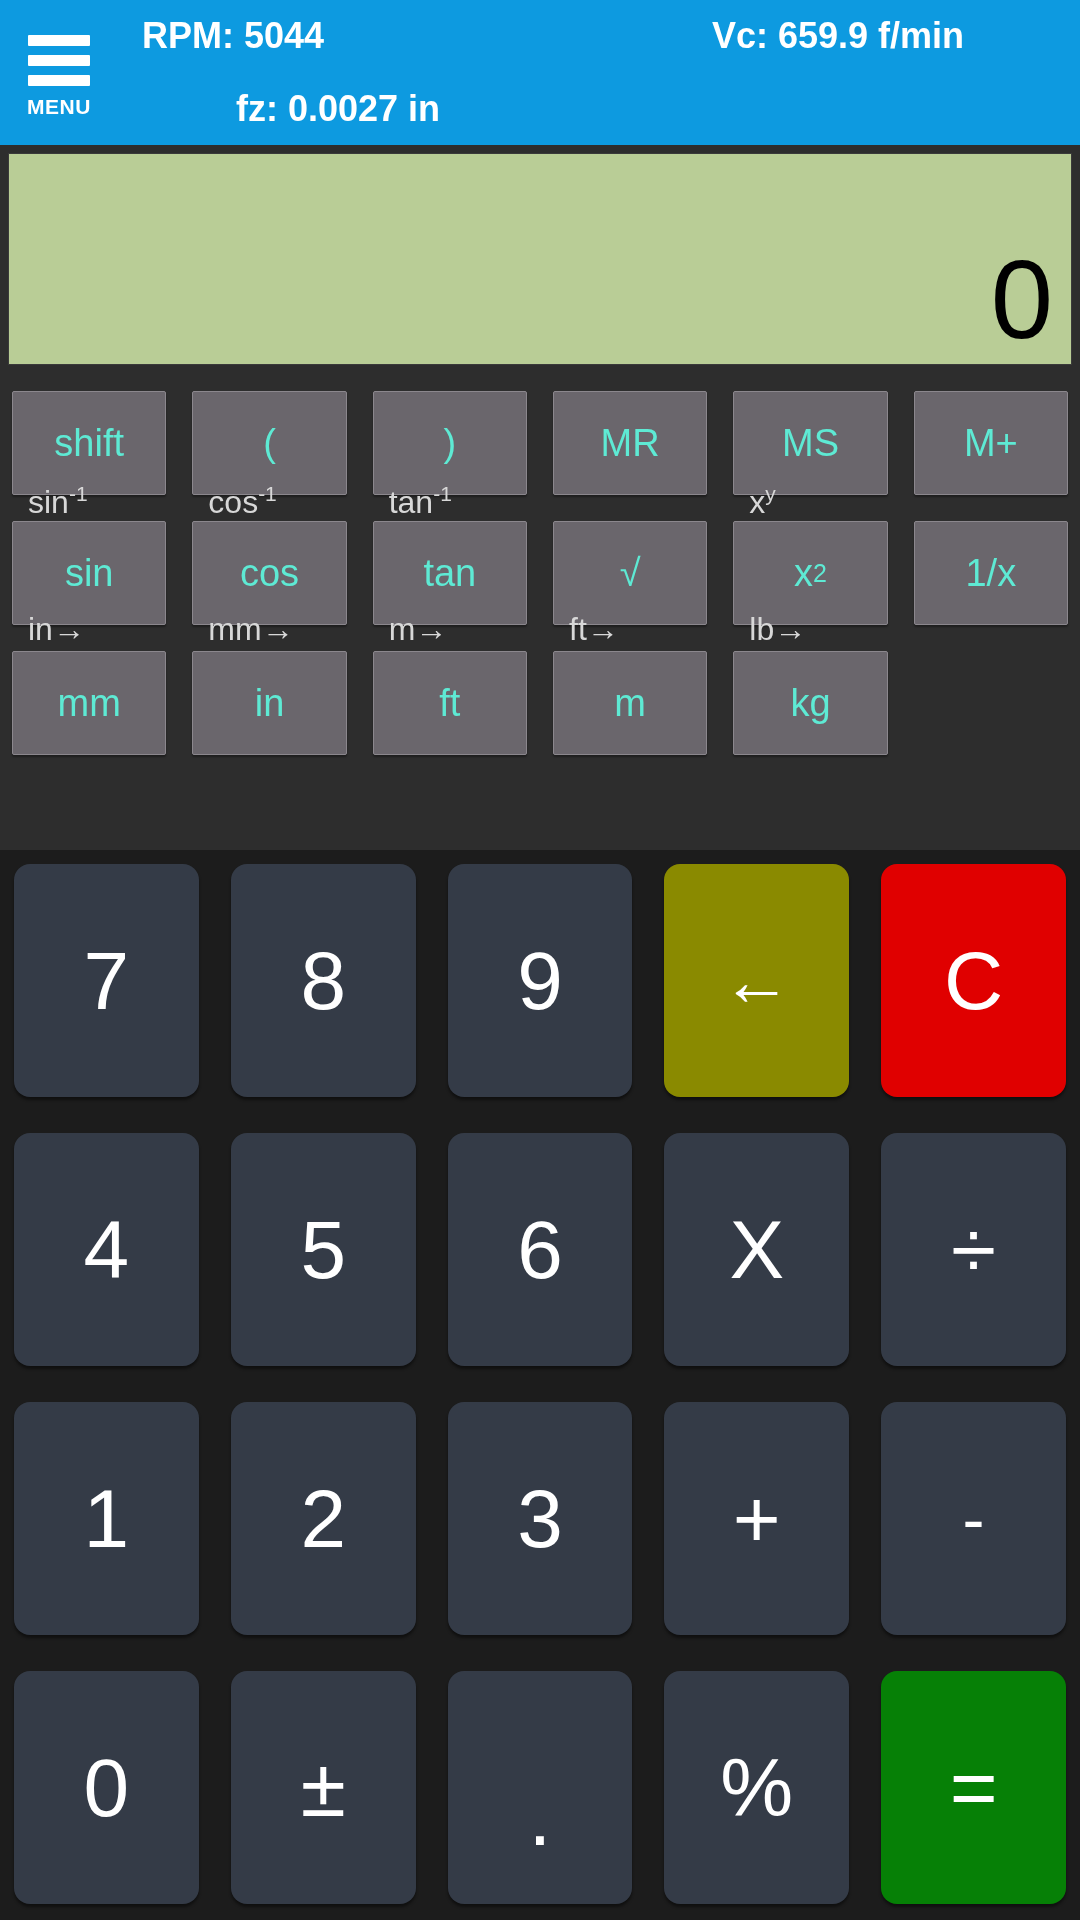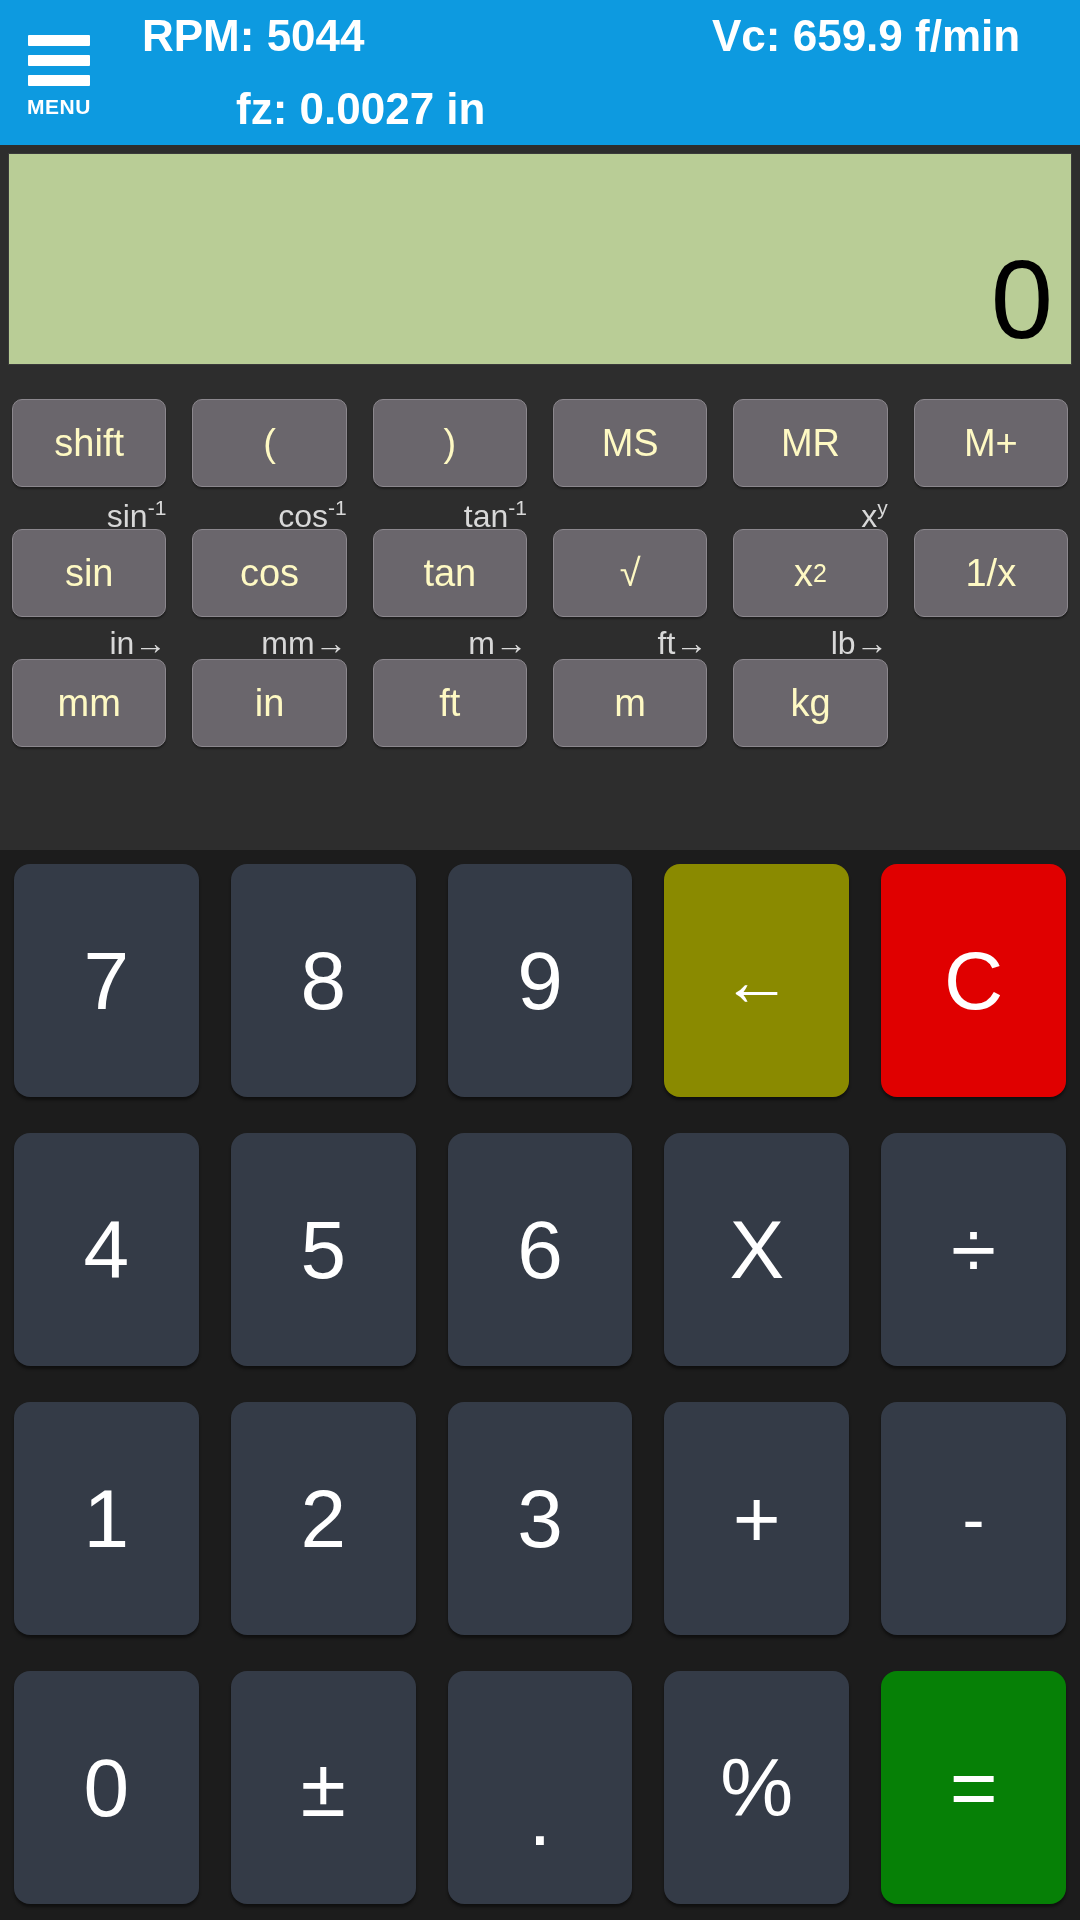--- a/index.html
+++ b/index.html
@@ -42,21 +42,21 @@
     flex:1;
     display:grid;
     grid-template-columns:1fr 1fr;
     grid-template-rows:1fr 1fr;
     align-items:center;
     height:145px;
     padding-right:10px;
   }
   .readout {
     color:#ffffff;
-    font-size:44px;
+    font-size:36px;
     font-weight:bold;
     white-space:nowrap;
   }
   .ro-rpm  { padding-left:24px; }
   .ro-feed { padding-left:24px; }
   .ro-vc   { padding-left:118px; }
   .ro-fz   { padding-left:118px; }
 
   
   #display-wrap {
@@ -97,34 +97,33 @@
   .func-row-2 { height:96px; margin-bottom:34px; }
   .func-row-3 { height:96px; }
   .func-cell {
     display:flex; flex-direction:column;
     align-items:center; justify-content:flex-end;
     position:relative;
   }
   .shift-label {
     position:absolute;
     top:-38px; left:16px; right:0;
-    text-align:right;
+    text-align:left;
     color:#d8d8d8;
     font-size:32px;
     line-height:1;
     white-space:nowrap;
-    margin-top:14px;
   }
   .shift-label sup { font-size:21px; vertical-align:super; }
   .fbtn {
-    width:100%; height:88px;
+    width:100%; height:104px;
     background:#6a666c;
     border:1px solid #8b878d;
-    border-radius:10px;
-    color:#fef9c3;
+    border-radius:2px;
+    color:#5eead4;
     font-size:38px;
     display:flex; align-items:center; justify-content:center;
     line-height:1;
     box-shadow:0 2px 2px rgba(0,0,0,0.35);
   }
   .fbtn sup { font-size:25px; vertical-align:super; }
 
   
   #keypad {
     flex:1;
@@ -183,24 +182,24 @@
       <div class="func-cell">
         <div class="fbtn">shift</div>
       </div>
       <div class="func-cell">
         <div class="fbtn">(</div>
       </div>
       <div class="func-cell">
         <div class="fbtn">)</div>
       </div>
       <div class="func-cell">
+        <div class="fbtn">MR</div>
+      </div>
+      <div class="func-cell">
         <div class="fbtn">MS</div>
-      </div>
-      <div class="func-cell">
-        <div class="fbtn">MR</div>
       </div>
       <div class="func-cell">
         <div class="fbtn">M+</div>
       </div>
     </div>
   <div class="func-row func-row-2">
       <div class="func-cell">
         <div class="shift-label">sin<sup>-1</sup></div>
         <div class="fbtn">sin</div>
       </div>

